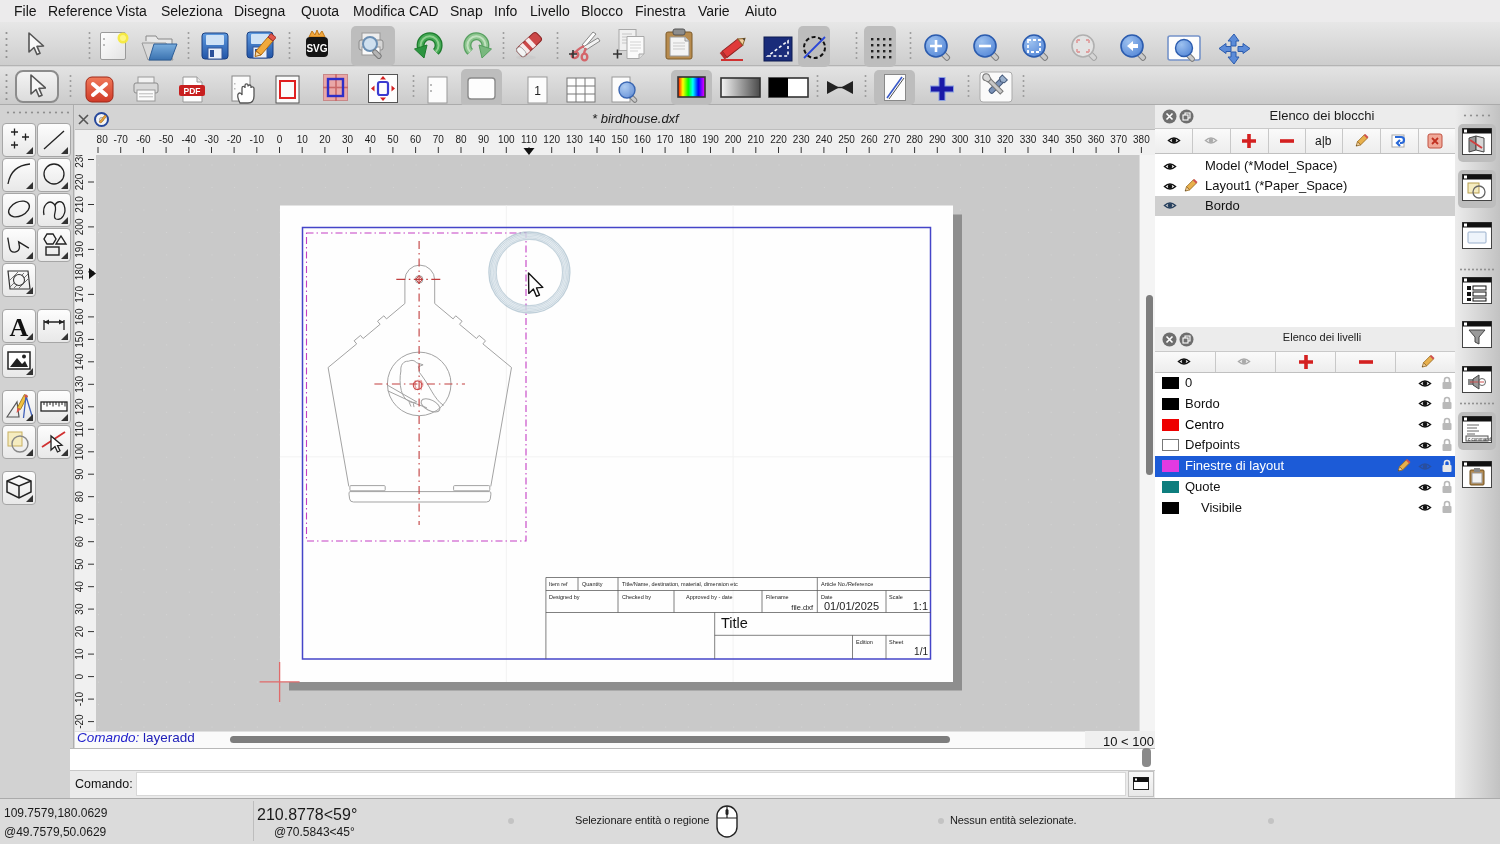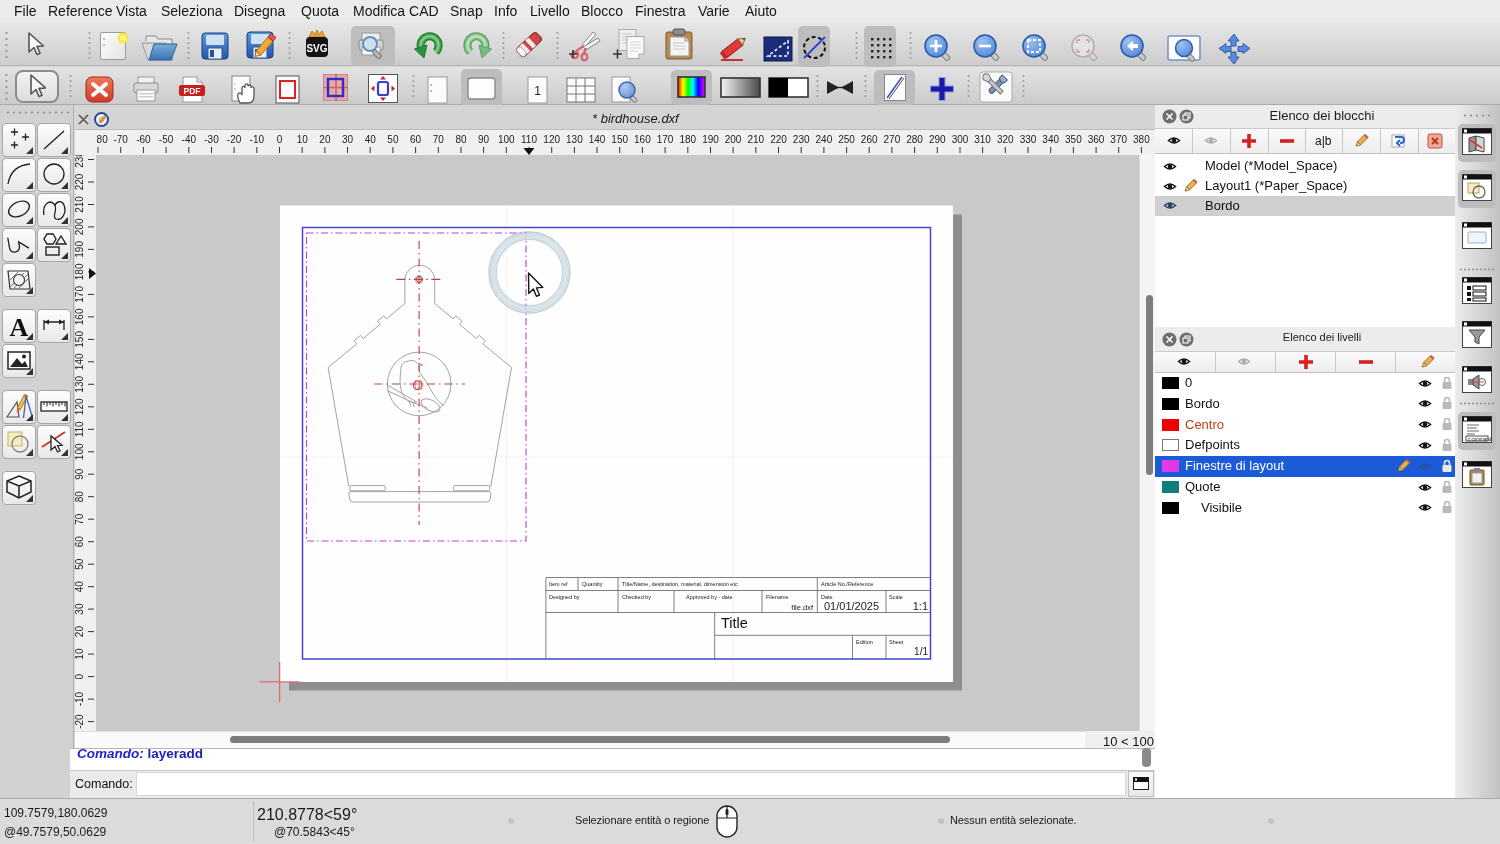--- a/index.html
+++ b/index.html
@@ -2215,21 +2215,21 @@
       <g transform="scale(1.0)">
         <path d="M1.5,5.5 Q7,0.5 12.5,5.5 Q7,10.5 1.5,5.5 Z" fill="none" stroke="#111" stroke-width="1.5"></path>
         <circle cx="7" cy="5.5" r="2.2" fill="#111"></circle>
       </g>
     </svg>
 <svg style="position:absolute;left:1441px;top:396px;" width="12" height="14" viewBox="0 0 12 14">
       <rect x="1.5" y="6" width="9" height="7" rx="1" fill="#b9b9b9"></rect>
       <path d="M3.5,6 V4 a2.5,2.5 0 0 1 5,0 V6" fill="none" stroke="#b9b9b9" stroke-width="1.6"></path>
     </svg>
 <div class="abs" style="left:1162px;top:419px;width:17px;height:12px;background:#ee0000;border:1px solid #ee0000;"></div>
-<div class="txt" style="left:1185px;top:417px;font-size:13px;color:#c2410c;">Centro</div>
+<div class="txt" style="left:1185px;top:417px;font-size:13px;color:#000000;">Centro</div>
 <svg style="position:absolute;left:1418px;top:419px;" width="15" height="12" viewBox="0 0 15 12">
       <g transform="scale(1.0)">
         <path d="M1.5,5.5 Q7,0.5 12.5,5.5 Q7,10.5 1.5,5.5 Z" fill="none" stroke="#111" stroke-width="1.5"></path>
         <circle cx="7" cy="5.5" r="2.2" fill="#111"></circle>
       </g>
     </svg>
 <svg style="position:absolute;left:1441px;top:417px;" width="12" height="14" viewBox="0 0 12 14">
       <rect x="1.5" y="6" width="9" height="7" rx="1" fill="#b9b9b9"></rect>
       <path d="M3.5,6 V4 a2.5,2.5 0 0 1 5,0 V6" fill="none" stroke="#b9b9b9" stroke-width="1.6"></path>
     </svg>
@@ -2384,21 +2384,21 @@
     </svg>
 <svg style="position:absolute;left:1462px;top:461px;" width="30" height="30" viewBox="0 0 30 30">
       <rect x="0.5" y="0.5" width="29" height="26" fill="#fff" stroke="#444"></rect>
 <rect x="0.5" y="0.5" width="29" height="5" fill="#111"></rect>
       <rect x="2" y="1.5" width="3" height="3" fill="#fff"></rect>
       <rect x="8" y="9" width="14" height="15" rx="1" fill="#b78b4e" stroke="#70501e"></rect>
       <rect x="12" y="7" width="6" height="4" fill="#888"></rect>
       <rect x="10" y="12" width="10" height="10" fill="#f2f2f2" stroke="#999"></rect>
     </svg>
 <div class="abs" style="left:70px;top:748px;width:1085px;height:22px;background:#ffffff;border-top:1px solid #b8b8b8;"></div>
-<div class="txt" style="left:77px;top:746px;font-size:13.5px;color:#2222cc;font-weight:bold;"><i>Comando:</i> <span style="color:#2020b8">layeradd</span></div>
+<div class="txt" style="left:77px;top:730px;font-size:13.5px;color:#2222cc;"><i>Comando:</i> <span style="color:#2020b8">layeradd</span></div>
 <div class="abs" style="left:1142px;top:748px;width:9px;height:19px;background:#8a8a8a;border-radius:4px;"></div>
 <div class="abs" style="left:70px;top:770px;width:1085px;height:28px;background:#eaeaea;border-top:1px solid #c8c8c8;"></div>
 <div class="txt" style="left:75px;top:777px;font-size:12.5px;color:#111;">Comando:</div>
 <div class="abs" style="left:136px;top:772px;width:990px;height:24px;background:#fff;border:1px solid #d8d8d8;"></div>
 <div class="abs" style="left:1128px;top:771px;width:26px;height:26px;background:linear-gradient(#f8f8f8,#e8e8e8);border:1px solid #c0c0c0;"></div>
 <svg style="position:absolute;left:1133px;top:777px;" width="16" height="13" viewBox="0 0 16 13">
       <rect x="0.5" y="0.5" width="15" height="12" fill="#fff" stroke="#222"></rect>
       <rect x="0.5" y="0.5" width="15" height="4.5" fill="#111"></rect>
       <rect x="2" y="1.5" width="2" height="2" fill="#fff"></rect>
     </svg>

